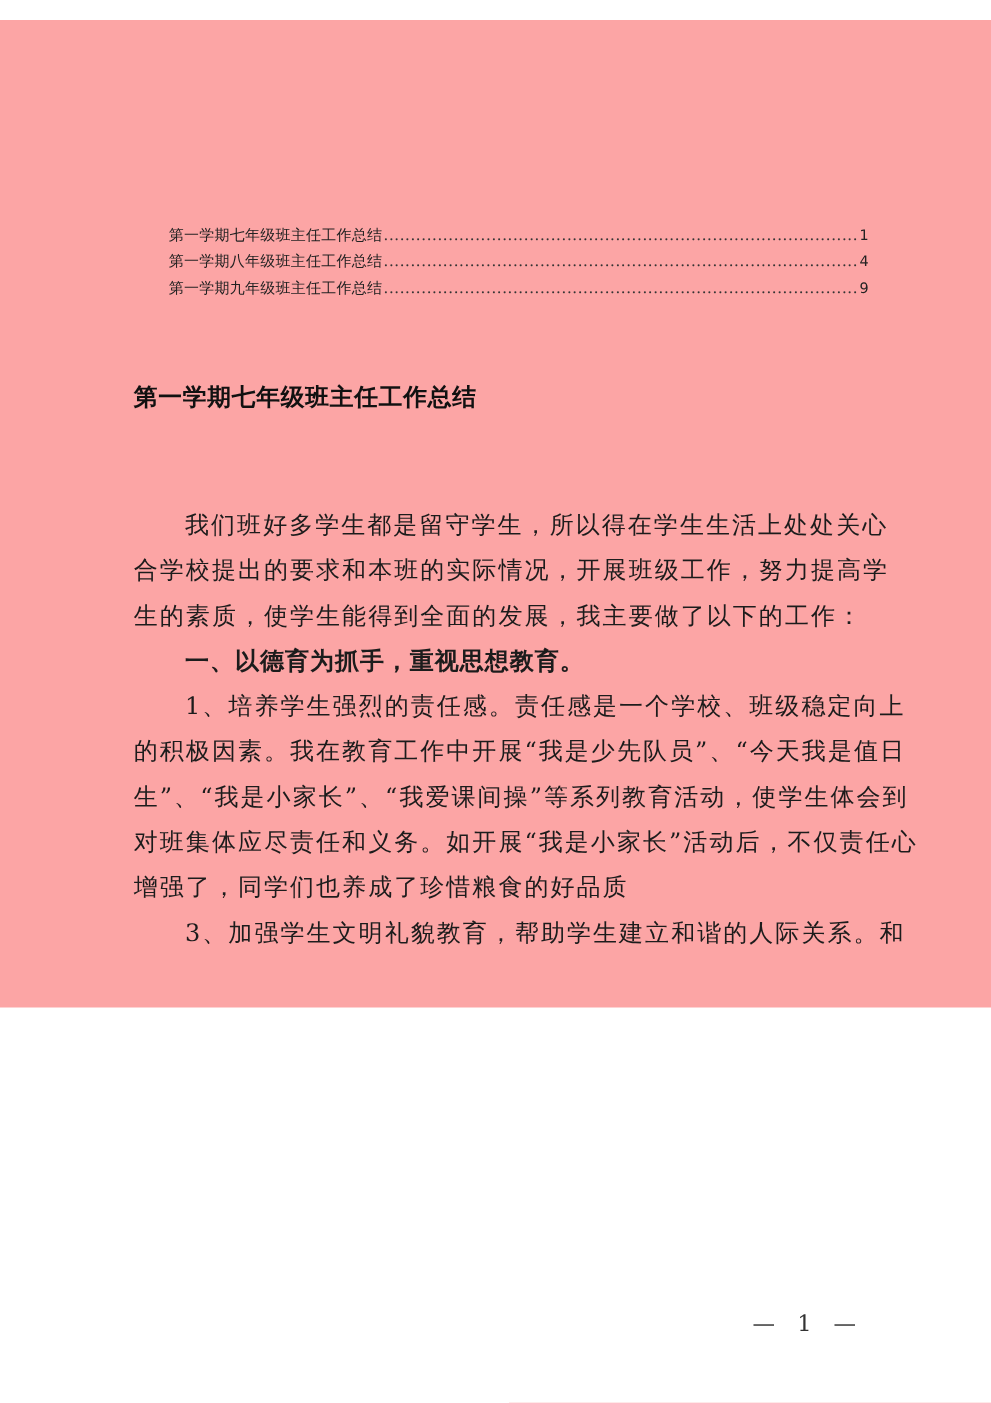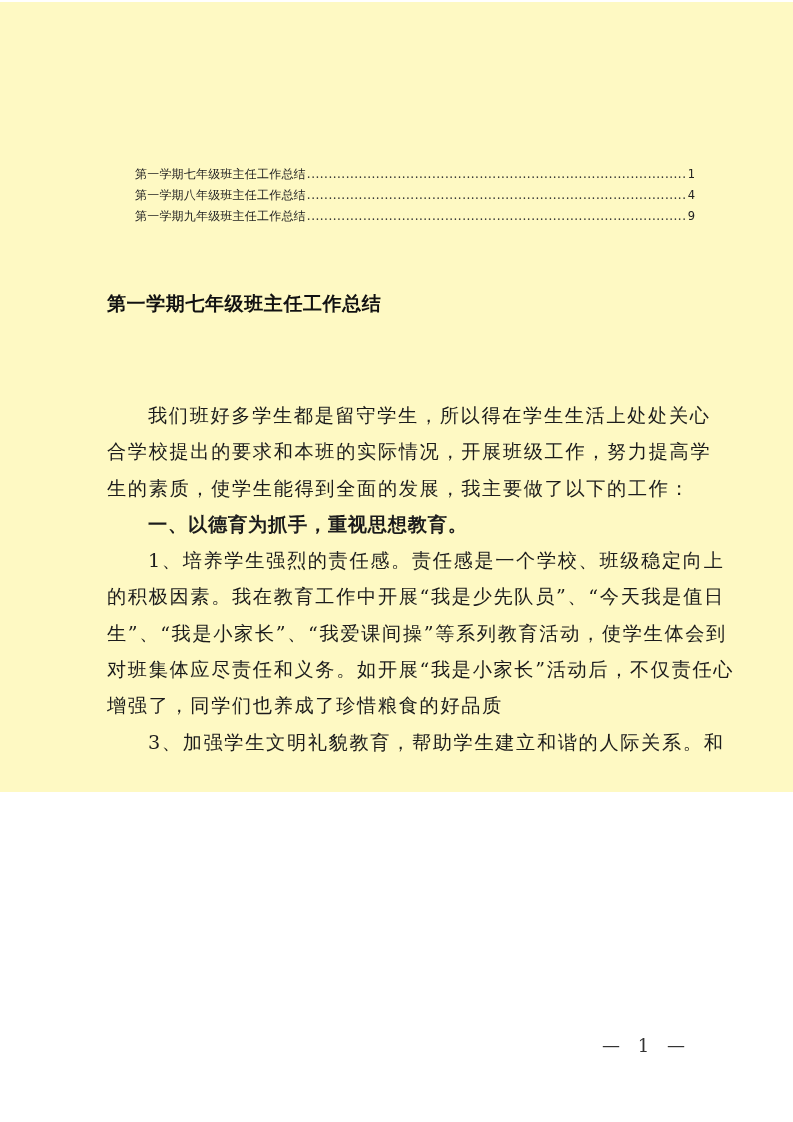--- a/index.html
+++ b/index.html
@@ -1,28 +1,28 @@
 <!DOCTYPE html>
 <html><head>
 <meta charset="utf-8">
 <style>
   html, body { margin: 0; padding: 0; background: #ffffff; }
   body { width: 793px; height: 1122px; position: relative; overflow: hidden; color: #1a1a1a; }
-  .page { position: absolute; left: 0; top: 2px; width: 793px; height: 790px; background: #fef9c3; }
+  .page { position: absolute; left: 0; top: 16px; width: 793px; height: 790px; background: #fca5a5; }
 
   .toc { position: absolute; left: 135px; top: 162px; width: 560px; font-family: "DejaVu Serif", "Liberation Serif", serif; font-size: 12px; color: #222; }
   .toc-row { display: flex; align-items: baseline; height: 21px; line-height: 21px; }
   .toc-title { white-space: nowrap; letter-spacing: 0.2px; }
   .toc-dots { flex: 1; overflow: hidden; white-space: nowrap; margin: 0 1px; color: #333; letter-spacing: 0.5px; }
   .toc-dots::before { content: "..................................................................................................................................................................................................................."; }
   .toc-page { font-family: "DejaVu Sans", "Liberation Sans", sans-serif; font-size: 11.5px; }
 
   .doc-title { position: absolute; left: 107px; top: 289px; font-family: "DejaVu Sans", "Liberation Sans", sans-serif; font-weight: bold; font-size: 19px; letter-spacing: 0.6px; color: #111; margin: 0; }
 
-  .body { position: absolute; left: 107px; top: 386px; width: 590px; font-family: "DejaVu Serif", "Liberation Serif", serif; font-size: 19.2px; line-height: 36.3px; color: #1c1c1c; letter-spacing: 1.65px; text-align: justify; margin-top: 10px; }
+  .body { position: absolute; left: 107px; top: 386px; width: 590px; font-family: "DejaVu Serif", "Liberation Serif", serif; font-size: 19.2px; line-height: 36.3px; color: #1c1c1c; letter-spacing: 1.65px; text-align: justify; }
   .body p { margin: 0; text-indent: 41px; }
   .body p.section-heading { font-family: "DejaVu Sans", "Liberation Sans", sans-serif; font-weight: bold; letter-spacing: 0.8px; }
   .line { display: block; white-space: nowrap; }
 
   .page-number { position: absolute; left: 602px; top: 1033px; font-family: "DejaVu Serif", "Liberation Serif", serif; font-size: 18px; color: #333; letter-spacing: 6px; }
 </style>
 </head>
 <body>
 
 <div class="page">

